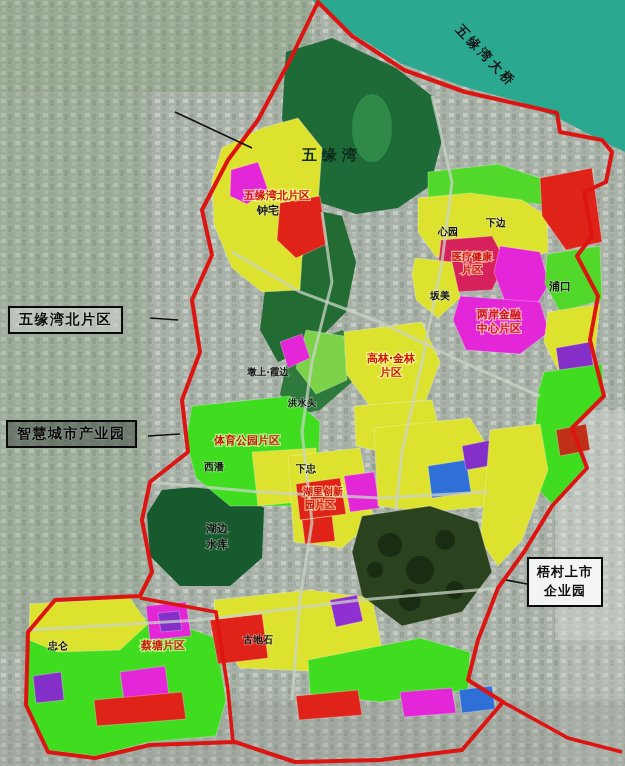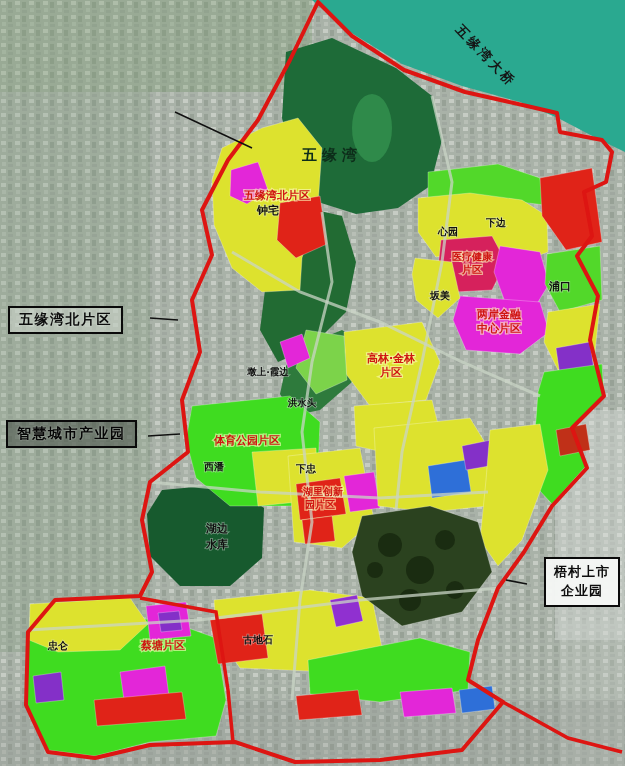--- a/index.html
+++ b/index.html
@@ -149,17 +149,17 @@
         <text x="217" y="532" text-anchor="middle" font-weight="bold" font-family="&quot;DejaVu Sans&quot;,sans-serif" fill="#101010" font-size="11" stroke="rgba(230,238,230,0.45)" stroke-width="1.5" paint-order="stroke">湖边</text>
         <text x="217" y="548" text-anchor="middle" font-weight="bold" font-family="&quot;DejaVu Sans&quot;,sans-serif" fill="#101010" font-size="11" stroke="rgba(230,238,230,0.45)" stroke-width="1.5" paint-order="stroke">水库</text>
         <text x="258" y="643" text-anchor="middle" font-weight="bold" font-family="&quot;DejaVu Sans&quot;,sans-serif" fill="#101010" font-size="10" stroke="rgba(230,238,230,0.45)" stroke-width="1.5" paint-order="stroke">古地石</text>
         <text x="163" y="649" text-anchor="middle" font-weight="bold" font-family="&quot;DejaVu Sans&quot;,sans-serif" fill="#cf1612" font-size="11" stroke="rgba(255,255,190,0.6)" stroke-width="2.5" paint-order="stroke">蔡塘片区</text>
         <text x="58" y="649" text-anchor="middle" font-weight="bold" font-family="&quot;DejaVu Sans&quot;,sans-serif" fill="#101010" font-size="10" stroke="rgba(230,238,230,0.45)" stroke-width="1.5" paint-order="stroke">忠仑</text>
       </g>
   </svg>
 
   <div class="label-box" style="left:8px;top:306px;">五缘湾北片区</div>
   <div class="label-box dark" style="left:6px;top:402px;margin-top:18px;">智慧城市产业园</div>
-  <div class="label-box white" style="left:544px;top:557px;text-align:center;">
+  <div class="label-box white" style="left:527px;top:557px;text-align:center;">
     <div>梧村上市</div>
     <div>企业园</div>
   </div>
 </div>
 
 </body></html>

